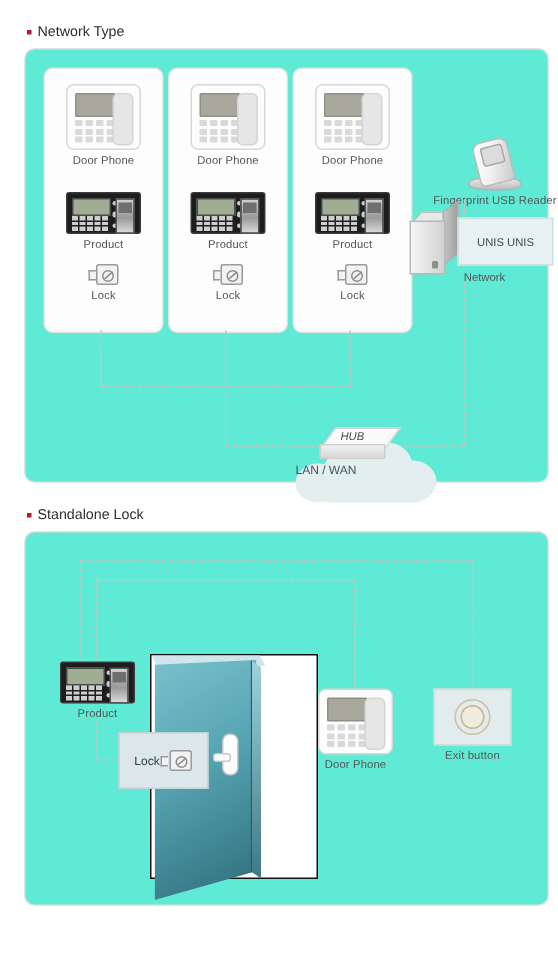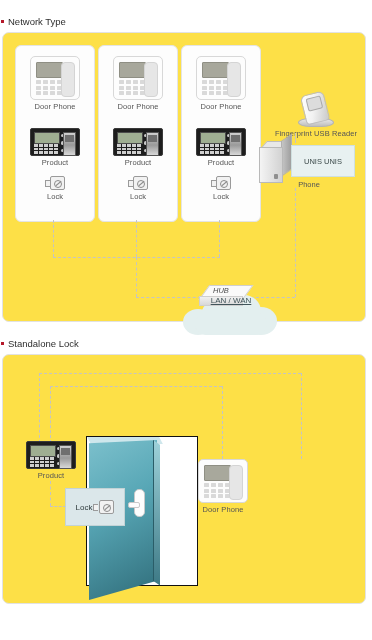--- a/index.html
+++ b/index.html
@@ -7,31 +7,31 @@
     width:372px;height:640px;
     background:#ffffff;
     font-family:"Liberation Sans", sans-serif;
     font-size:8px;
     color:#3b3b3b;
     overflow:hidden;
     position:relative;
   }
   .section-head{
     display:flex;align-items:center;gap:4px;
-    padding-left:1px;
+    padding-left:18px;
     font-size:9.5px;
     color:#2f2f2f;
   }
   .bullet{
     width:3px;height:3px;background:#b5192b;display:inline-block;
   }
   .panel{
     position:relative;
-    margin:5px 6px 0 2px;
-    background:#fde047;
+    margin:5px 6px 0 16px;
+    background:#5eead4;
     border:1px solid #e2e2e2;
     border-radius:7px;
     box-sizing:border-box;
   }
   .panel-net{height:290px;}
   .panel-alone{height:250px;}
 
   
   .col-card{
     position:absolute;top:12px;width:78px;height:175px;
@@ -166,22 +166,22 @@
     background:linear-gradient(180deg,#f0f0f0,#d8d8d8);border:1px solid #cfcfcf;
   }
   .hub .lbl{
     position:absolute;left:14px;top:1px;font-size:7.5px;color:#4a4a4a;z-index:3;
   }
   .cloud{
     position:absolute;width:96px;height:42px;
   }
   .cloud .c{position:absolute;background:#e3efef;border-radius:50%;}
   .cloudtxt{
-    position:absolute;width:100%;text-align:center;top:1px;
-    font-size:8px;color:#40545a;z-index:4;text-decoration:underline;
+    position:absolute;width:100%;text-align:left;top:14px;
+    font-size:8px;color:#40545a;z-index:4;
   }
 
   
   .dl{position:absolute;border-color:#c4c4c4;}
   .dh{border-top:1px dashed #c4c4c4;height:0;}
   .dv{border-left:1px dashed #c4c4c4;width:0;}
 
   
   .frame{
     position:absolute;border:1.5px solid #111;background:#ffffff;
@@ -425,21 +425,21 @@
     </div>
 
     <div class="srv" style="left:256px;top:108px;">
       <div class="top"></div>
       <div class="side"></div>
       <div class="front">
         <div class="led"></div>
       </div>
     </div>
     <div class="srvbox" style="left:288px;top:112px;width:62px;height:30px;">UNIS UNIS</div>
-    <div class="tag" style="left:276px;top:147px;width:60px;">Phone</div>
+    <div class="tag" style="left:276px;top:147px;width:60px;">Network</div>
 
     <div class="dl dv" style="left:50px;top:187px;height:37px;"></div>
     <div class="dl dv" style="left:133px;top:187px;height:37px;"></div>
     <div class="dl dv" style="left:216px;top:187px;height:37px;"></div>
     <div class="dl dh" style="left:50px;top:224px;width:167px;"></div>
     <div class="dl dv" style="left:133px;top:224px;height:40px;"></div>
     <div class="dl dh" style="left:133px;top:264px;width:70px;"></div>
 
     <div class="dl dv" style="left:292px;top:100px;height:10px;"></div>
     <div class="dl dv" style="left:292px;top:155px;height:109px;"></div>
@@ -538,15 +538,22 @@
             <i></i>
             <i></i>
             <i></i>
             <i></i>
         </div>
         <div class="hs"></div>
       </div>
       <div class="cap">Door Phone</div>
     </div>
 
+    <div style="position:absolute;left:271px;top:104px;width:54px;text-align:center;">
+      <div class="exitbtn">
+        <div class="r1"></div>
+        <div class="r2"></div>
+      </div>
+      <div class="cap">Exit button</div>
+    </div>
 
   </div>
 </div>
 
 </body></html>

